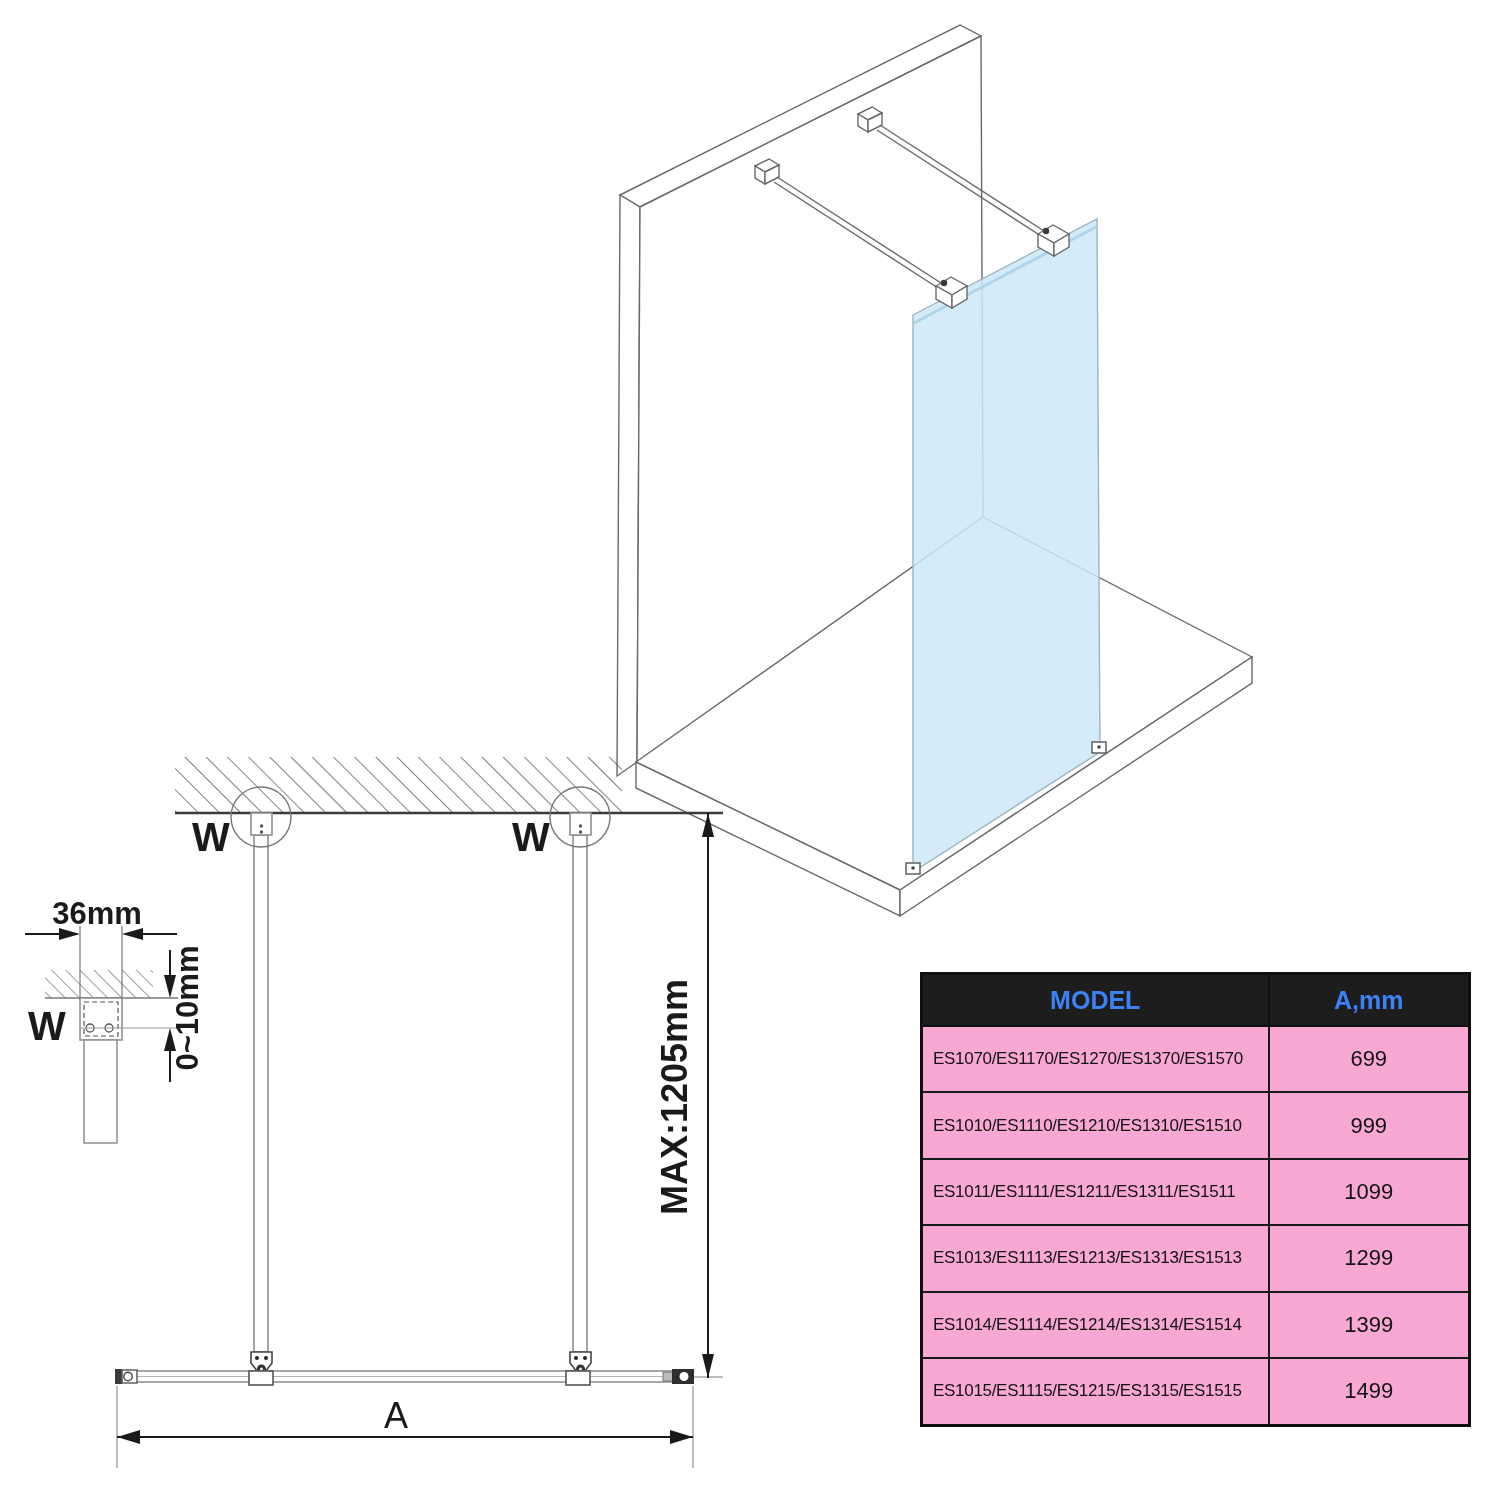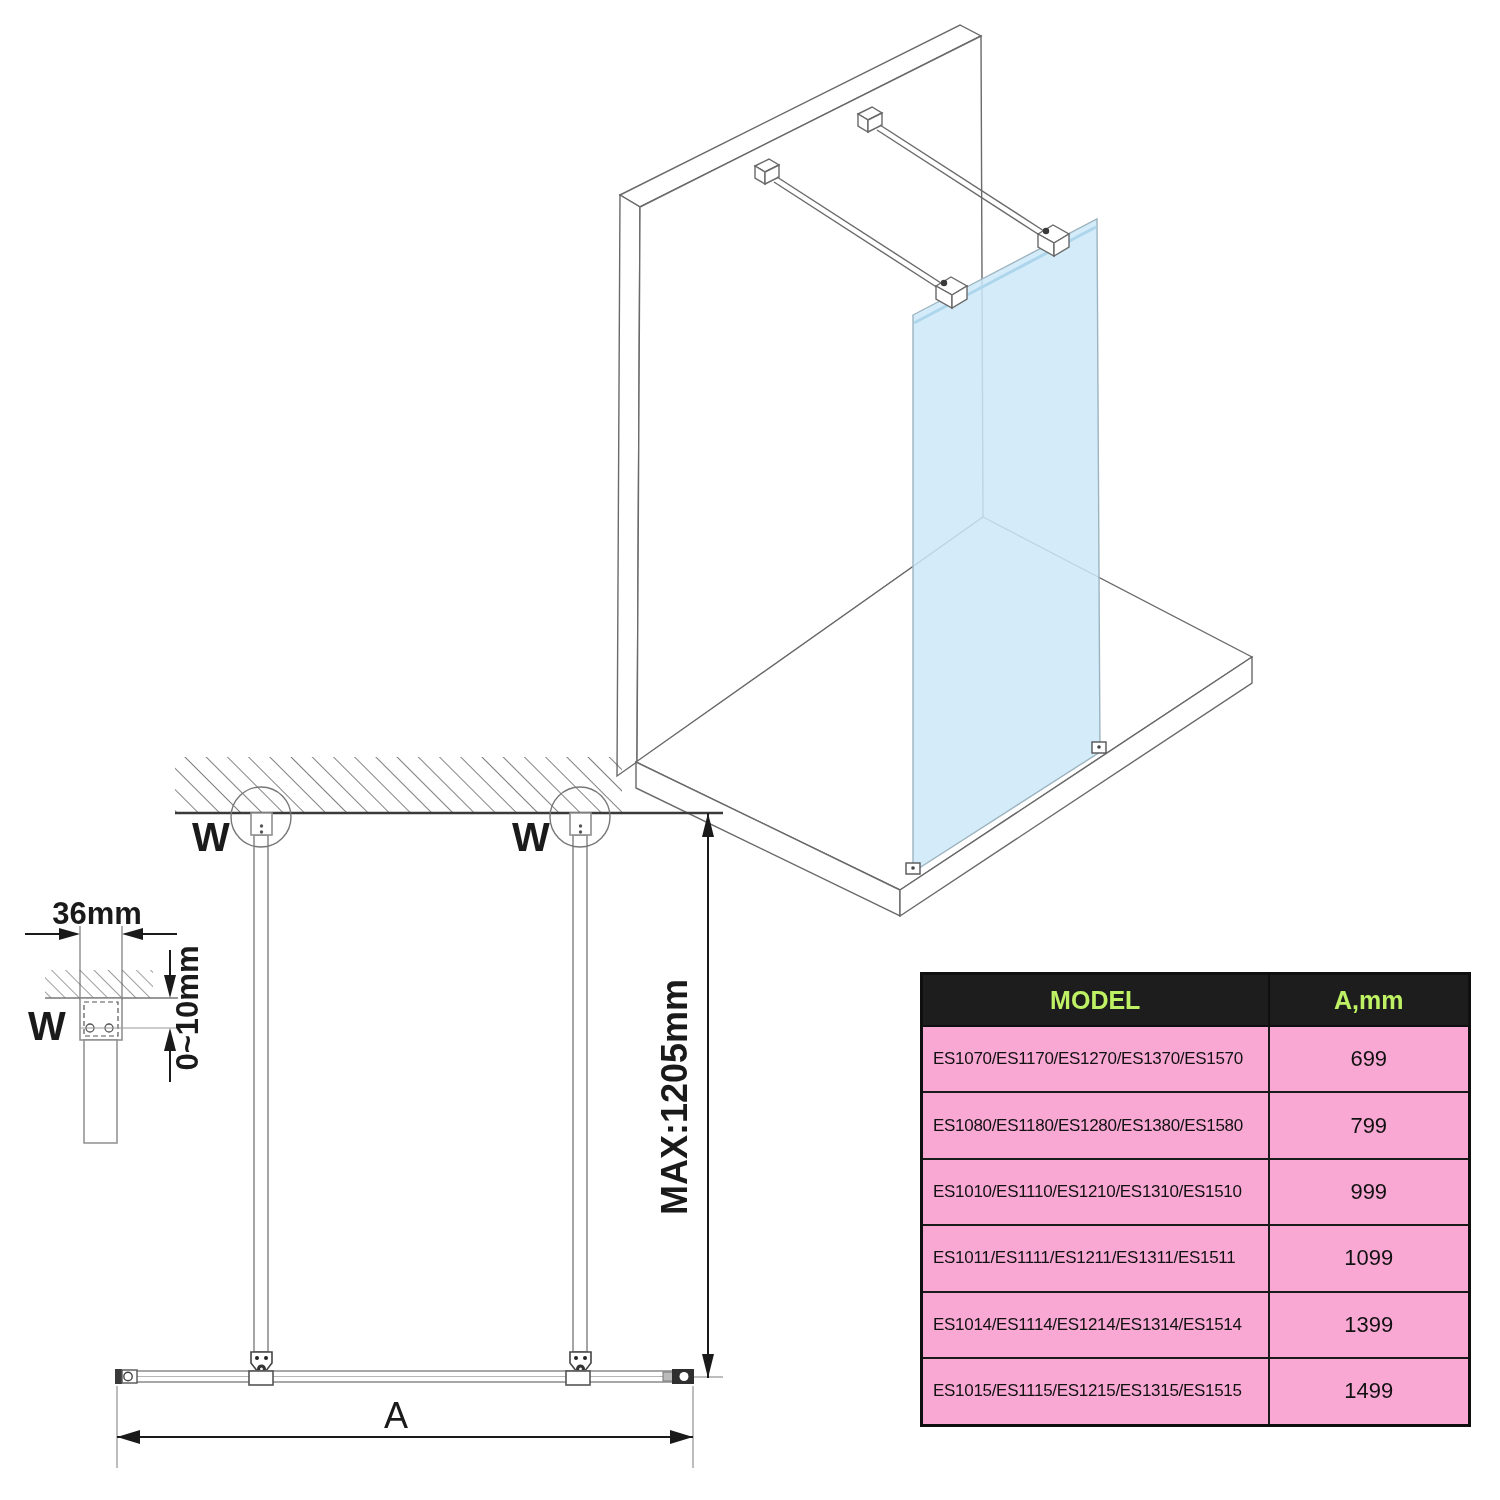--- a/index.html
+++ b/index.html
@@ -5,21 +5,21 @@
   html,body{margin:0;padding:0;background:#ffffff;}
   #canvas{position:relative;width:1500px;height:1500px;background:#ffffff;overflow:hidden;
           font-family:"Liberation Sans",sans-serif;}
   #drawing{position:absolute;left:0;top:0;}
   svg text{font-family:"Liberation Sans",sans-serif;fill:#1a1a1a;}
   .dim-label{font-weight:bold;}
   
   .size-table-wrap{position:absolute;left:920px;top:972px;width:551px;height:455px;}
   .size-table-wrap table{width:100%;height:100%;border-collapse:collapse;table-layout:fixed;
       border:3px solid #0f0f0f;background:#fff;}
-  .size-table-wrap th{background:#1d1d1d;color:#bef264;font-size:25px;font-weight:bold;
+  .size-table-wrap th{background:#1d1d1d;color:#3b82f6;font-size:25px;font-weight:bold;
       height:48px;border:2px solid #0f0f0f;}
   .size-table-wrap th.col-model{width:62.5%;}
   .size-table-wrap td{border:2px solid #1a1a1a;background:#f9a8d4;color:#111;vertical-align:middle;}
   .size-table-wrap td.model{font-size:17px;letter-spacing:-0.3px;padding-left:10px;white-space:nowrap;}
   .size-table-wrap td.amm{text-align:center;font-size:22px;}
 </style>
 </head>
 <body>
 
 <div id="canvas">
@@ -201,30 +201,30 @@
         <th class="col-model">MODEL</th>
         <th class="col-a">A,mm</th>
       </tr>
     </thead>
     <tbody>
           <tr>
             <td class="model">ES1070/ES1170/ES1270/ES1370/ES1570</td>
             <td class="amm">699</td>
           </tr>
           <tr>
-            <td class="model">ES1080/ES1180/ES1280/ES1380/ES1580</td>
-            <td class="amm">799</td>
-          </tr>
-          <tr>
             <td class="model">ES1010/ES1110/ES1210/ES1310/ES1510</td>
             <td class="amm">999</td>
           </tr>
           <tr>
             <td class="model">ES1011/ES1111/ES1211/ES1311/ES1511</td>
             <td class="amm">1099</td>
+          </tr>
+          <tr>
+            <td class="model">ES1013/ES1113/ES1213/ES1313/ES1513</td>
+            <td class="amm">1299</td>
           </tr>
           <tr>
             <td class="model">ES1014/ES1114/ES1214/ES1314/ES1514</td>
             <td class="amm">1399</td>
           </tr>
           <tr>
             <td class="model">ES1015/ES1115/ES1215/ES1315/ES1515</td>
             <td class="amm">1499</td>
           </tr>
         </tbody>

